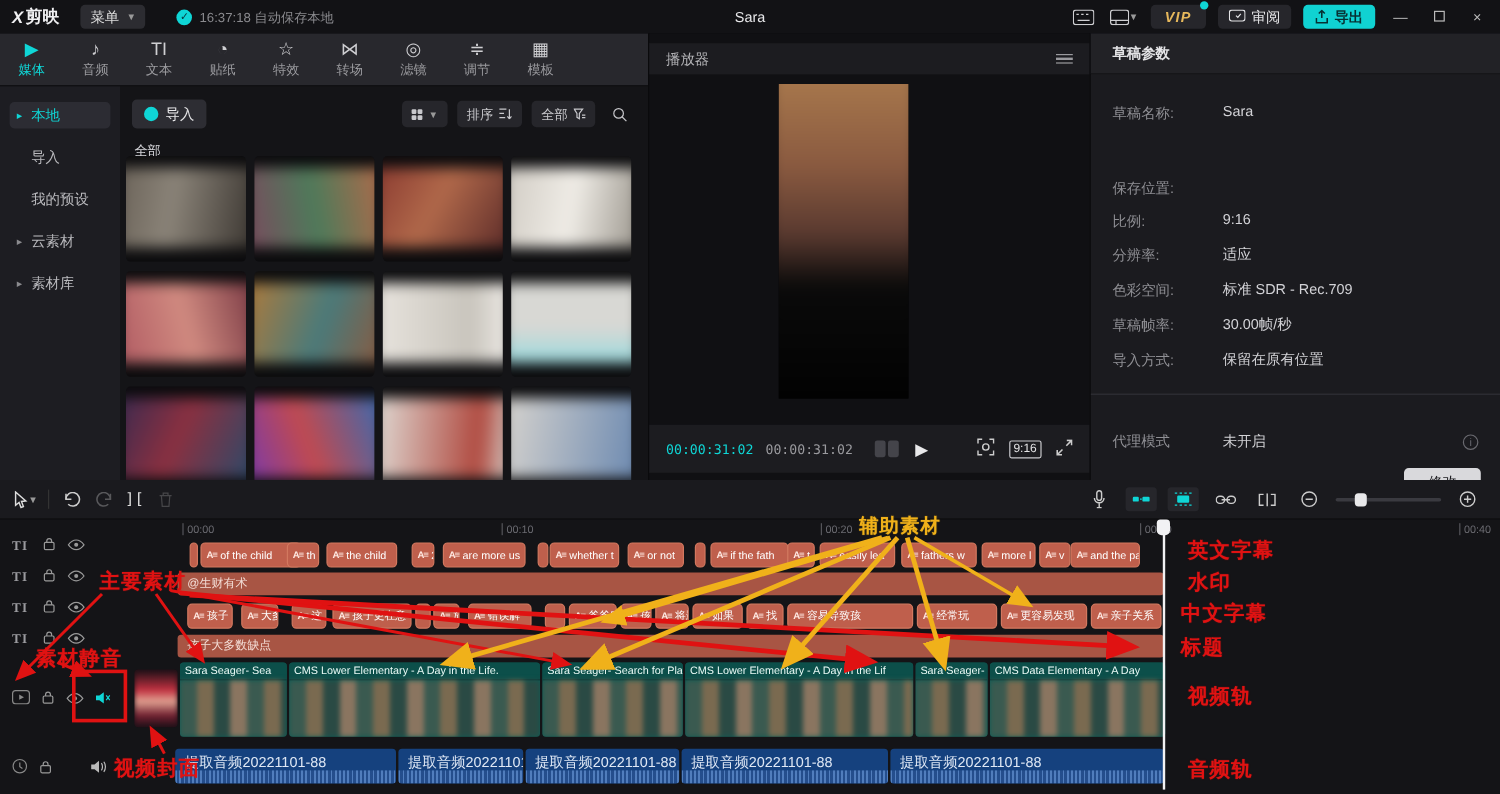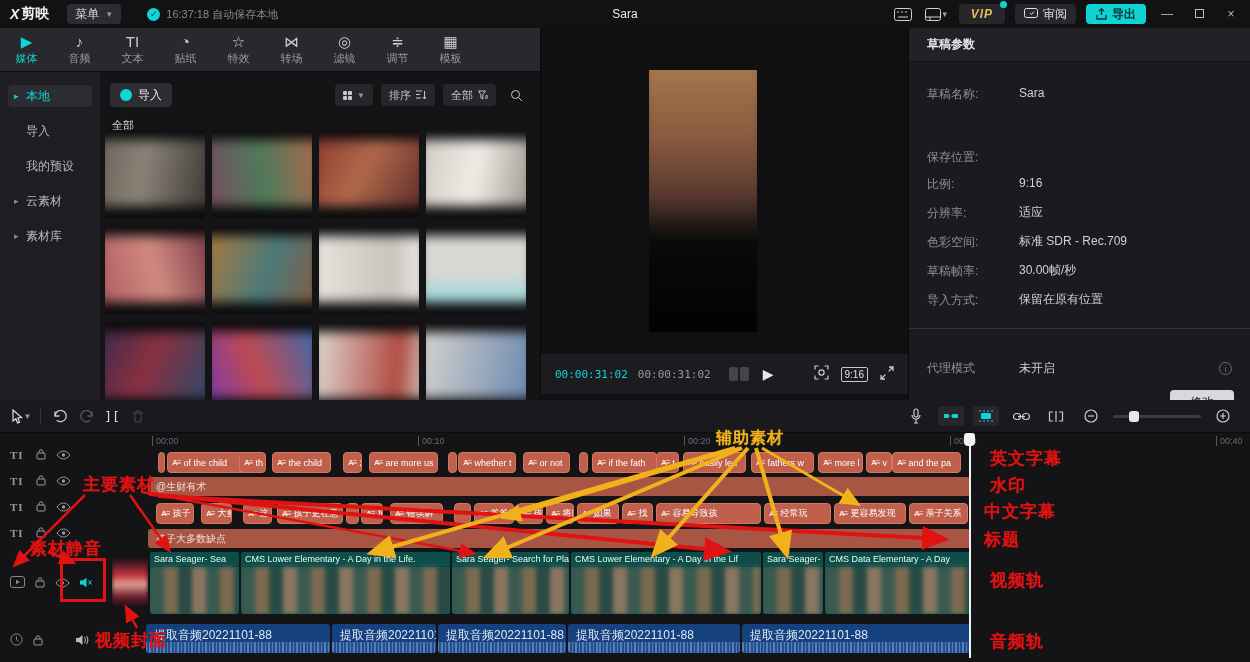--- a/index.html
+++ b/index.html
@@ -340,20 +340,28 @@
     <div class="cell t11">
         <div class="img"></div>
       </div>
     <div class="cell t12">
         <div class="img"></div>
       </div>
   </div>
 </div>
 
 <div class="player">
+  <div class="pl-head">
+    <span>播放器</span>
+    <span class="ham">
+        <i></i>
+        <i></i>
+        <i></i>
+      </span>
+  </div>
   <div class="pl-video">
       <div class="img"></div>
     </div>
   <div class="pl-bar">
     <span class="time-cur">00:00:31:02</span>
     <span class="time-tot">00:00:31:02</span>
     <span class="frames-ic">
         <i></i>
         <i></i>
       </span>
@@ -642,21 +650,21 @@
         <span class="clip-txt">fathers w</span>
       </div>
       <div class="clip" style="left: 818px; width: 45px;">
         <span class="badge"></span>
         <span class="clip-txt">more l</span>
       </div>
       <div class="clip" style="left: 866px; width: 26px;">
         <span class="badge"></span>
         <span class="clip-txt">v</span>
       </div>
-      <div class="clip" style="left: 892px; width: 69px;">
+      <div class="clip" style="left: 892px; width: 58px;">
         <span class="badge"></span>
         <span class="clip-txt">and the pa</span>
       </div>
     </div>
   <div class="longbar" style="top:77px">@生财有术</div>
   <div class="row-zh">
 
   <div class="clip" style="left: 156px; width: 38px;">
         <span class="badge"></span>
         <span class="clip-txt">孩子</span>

